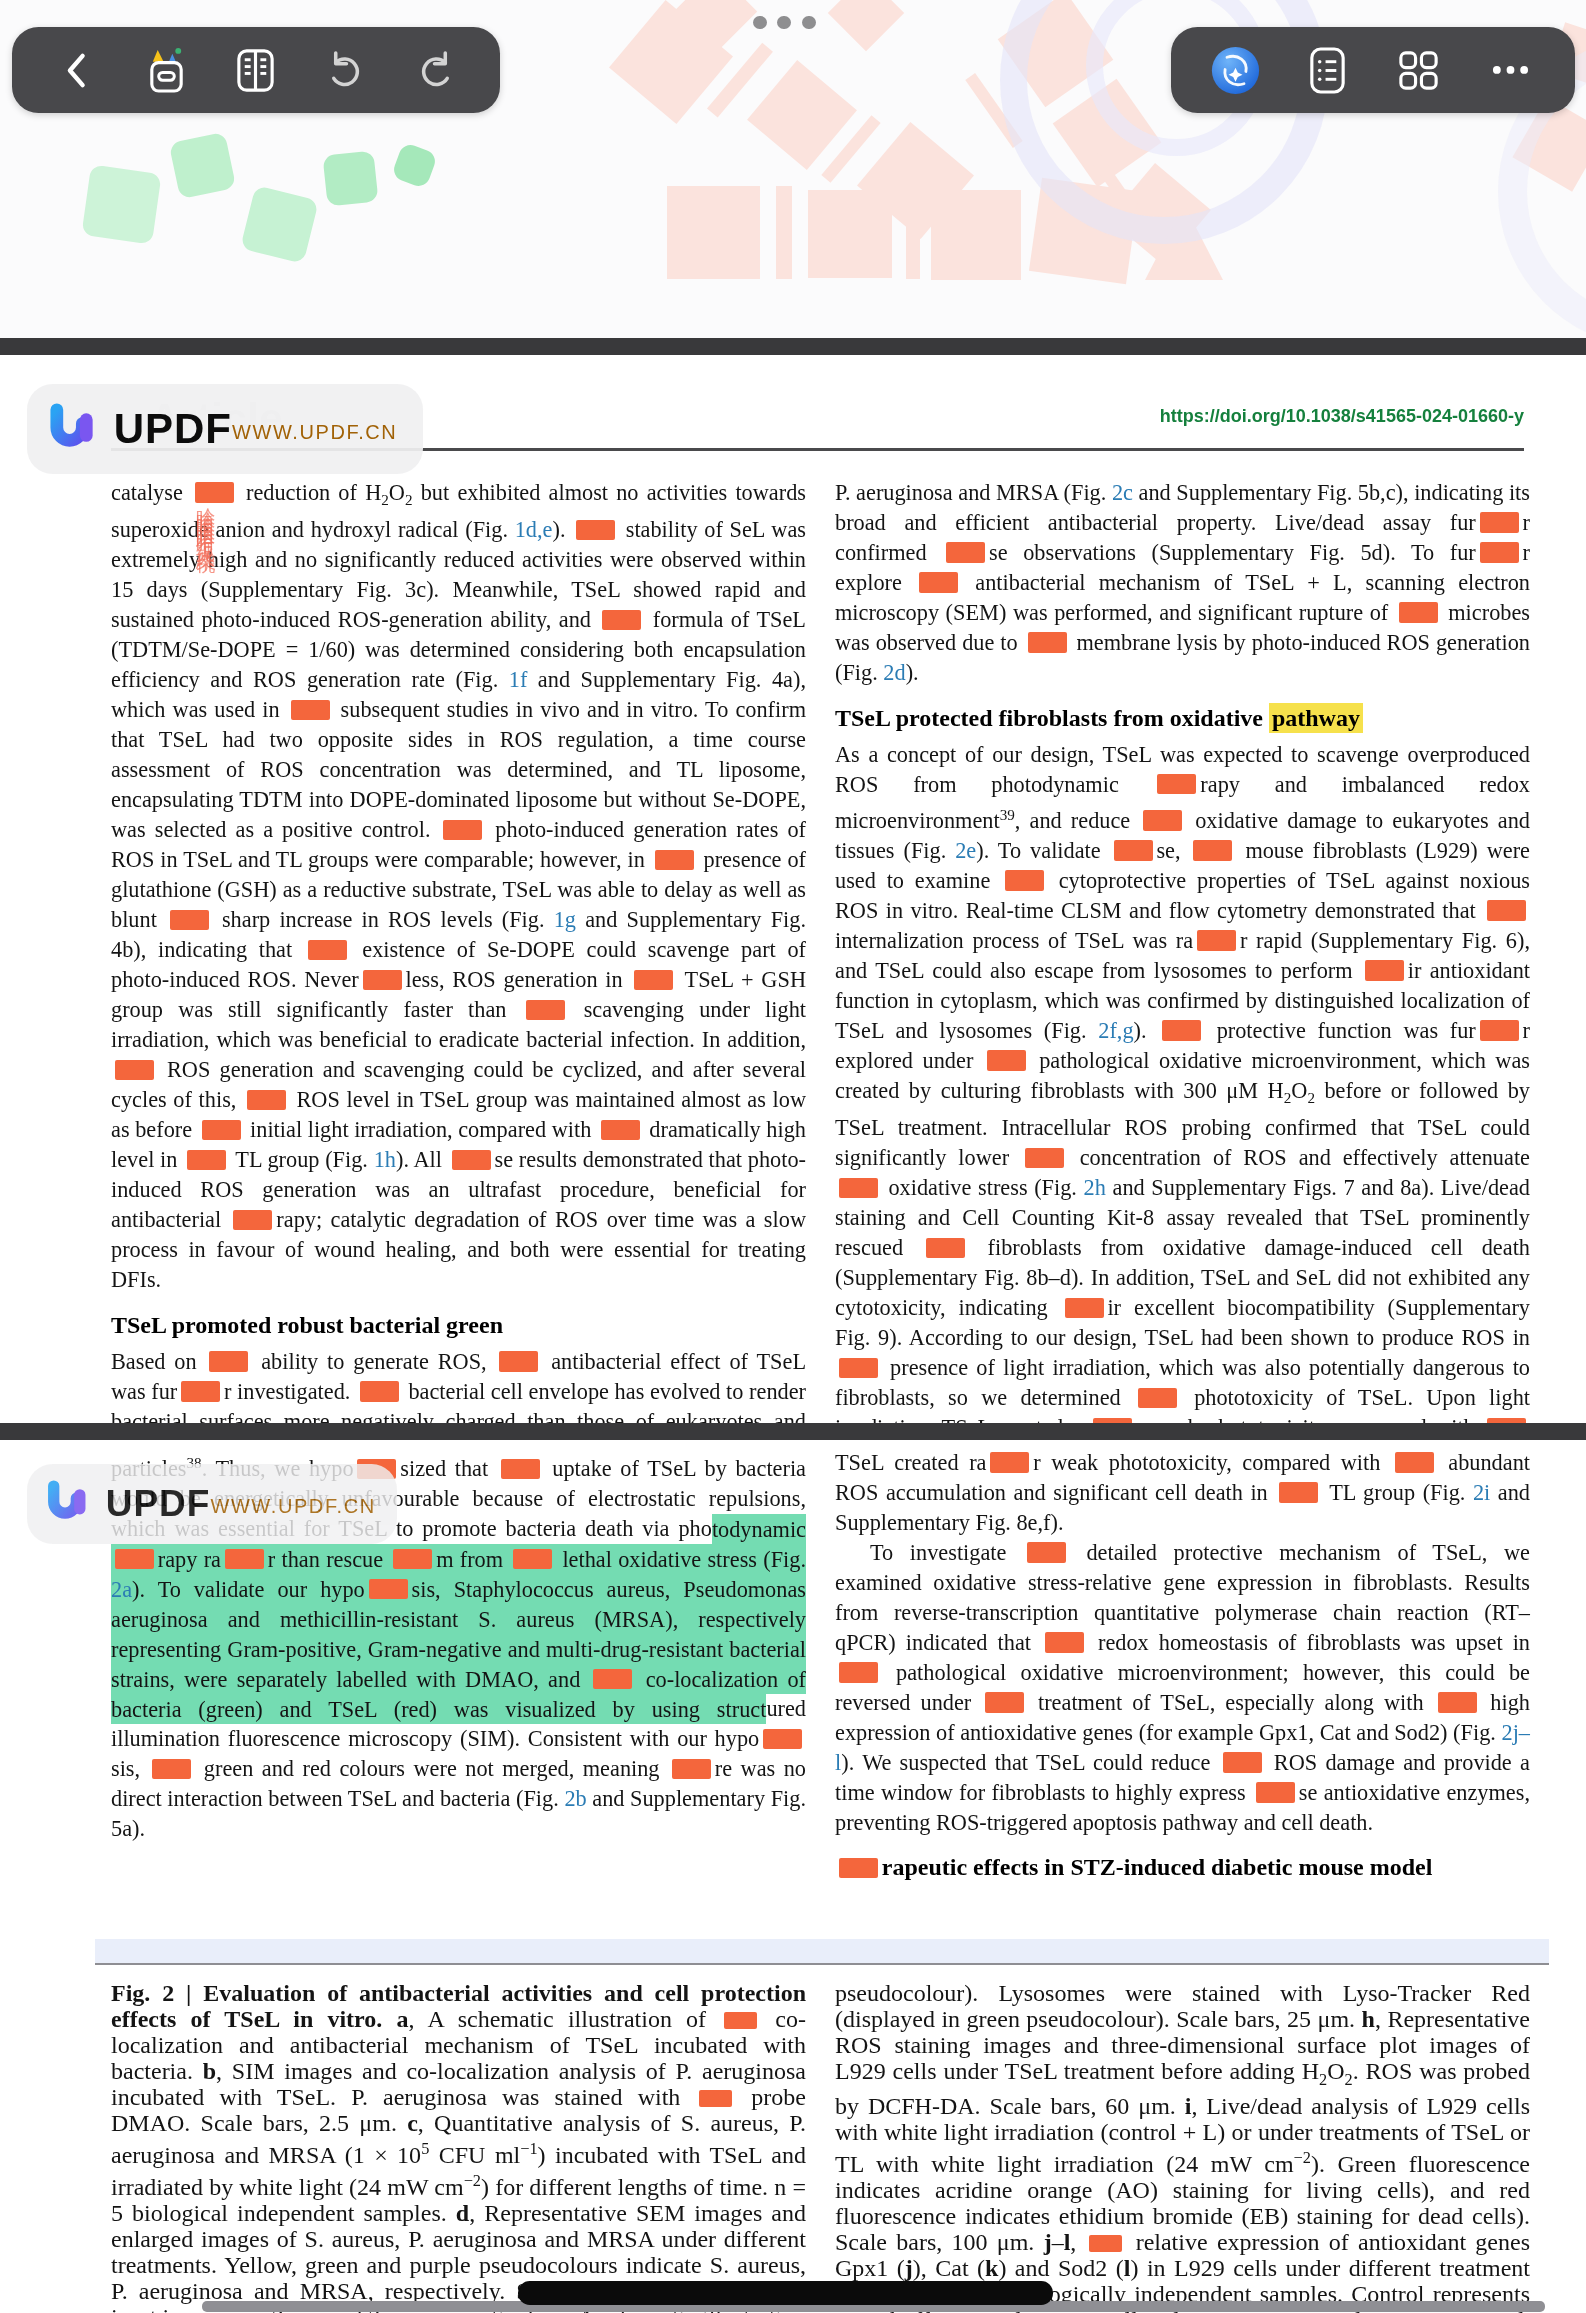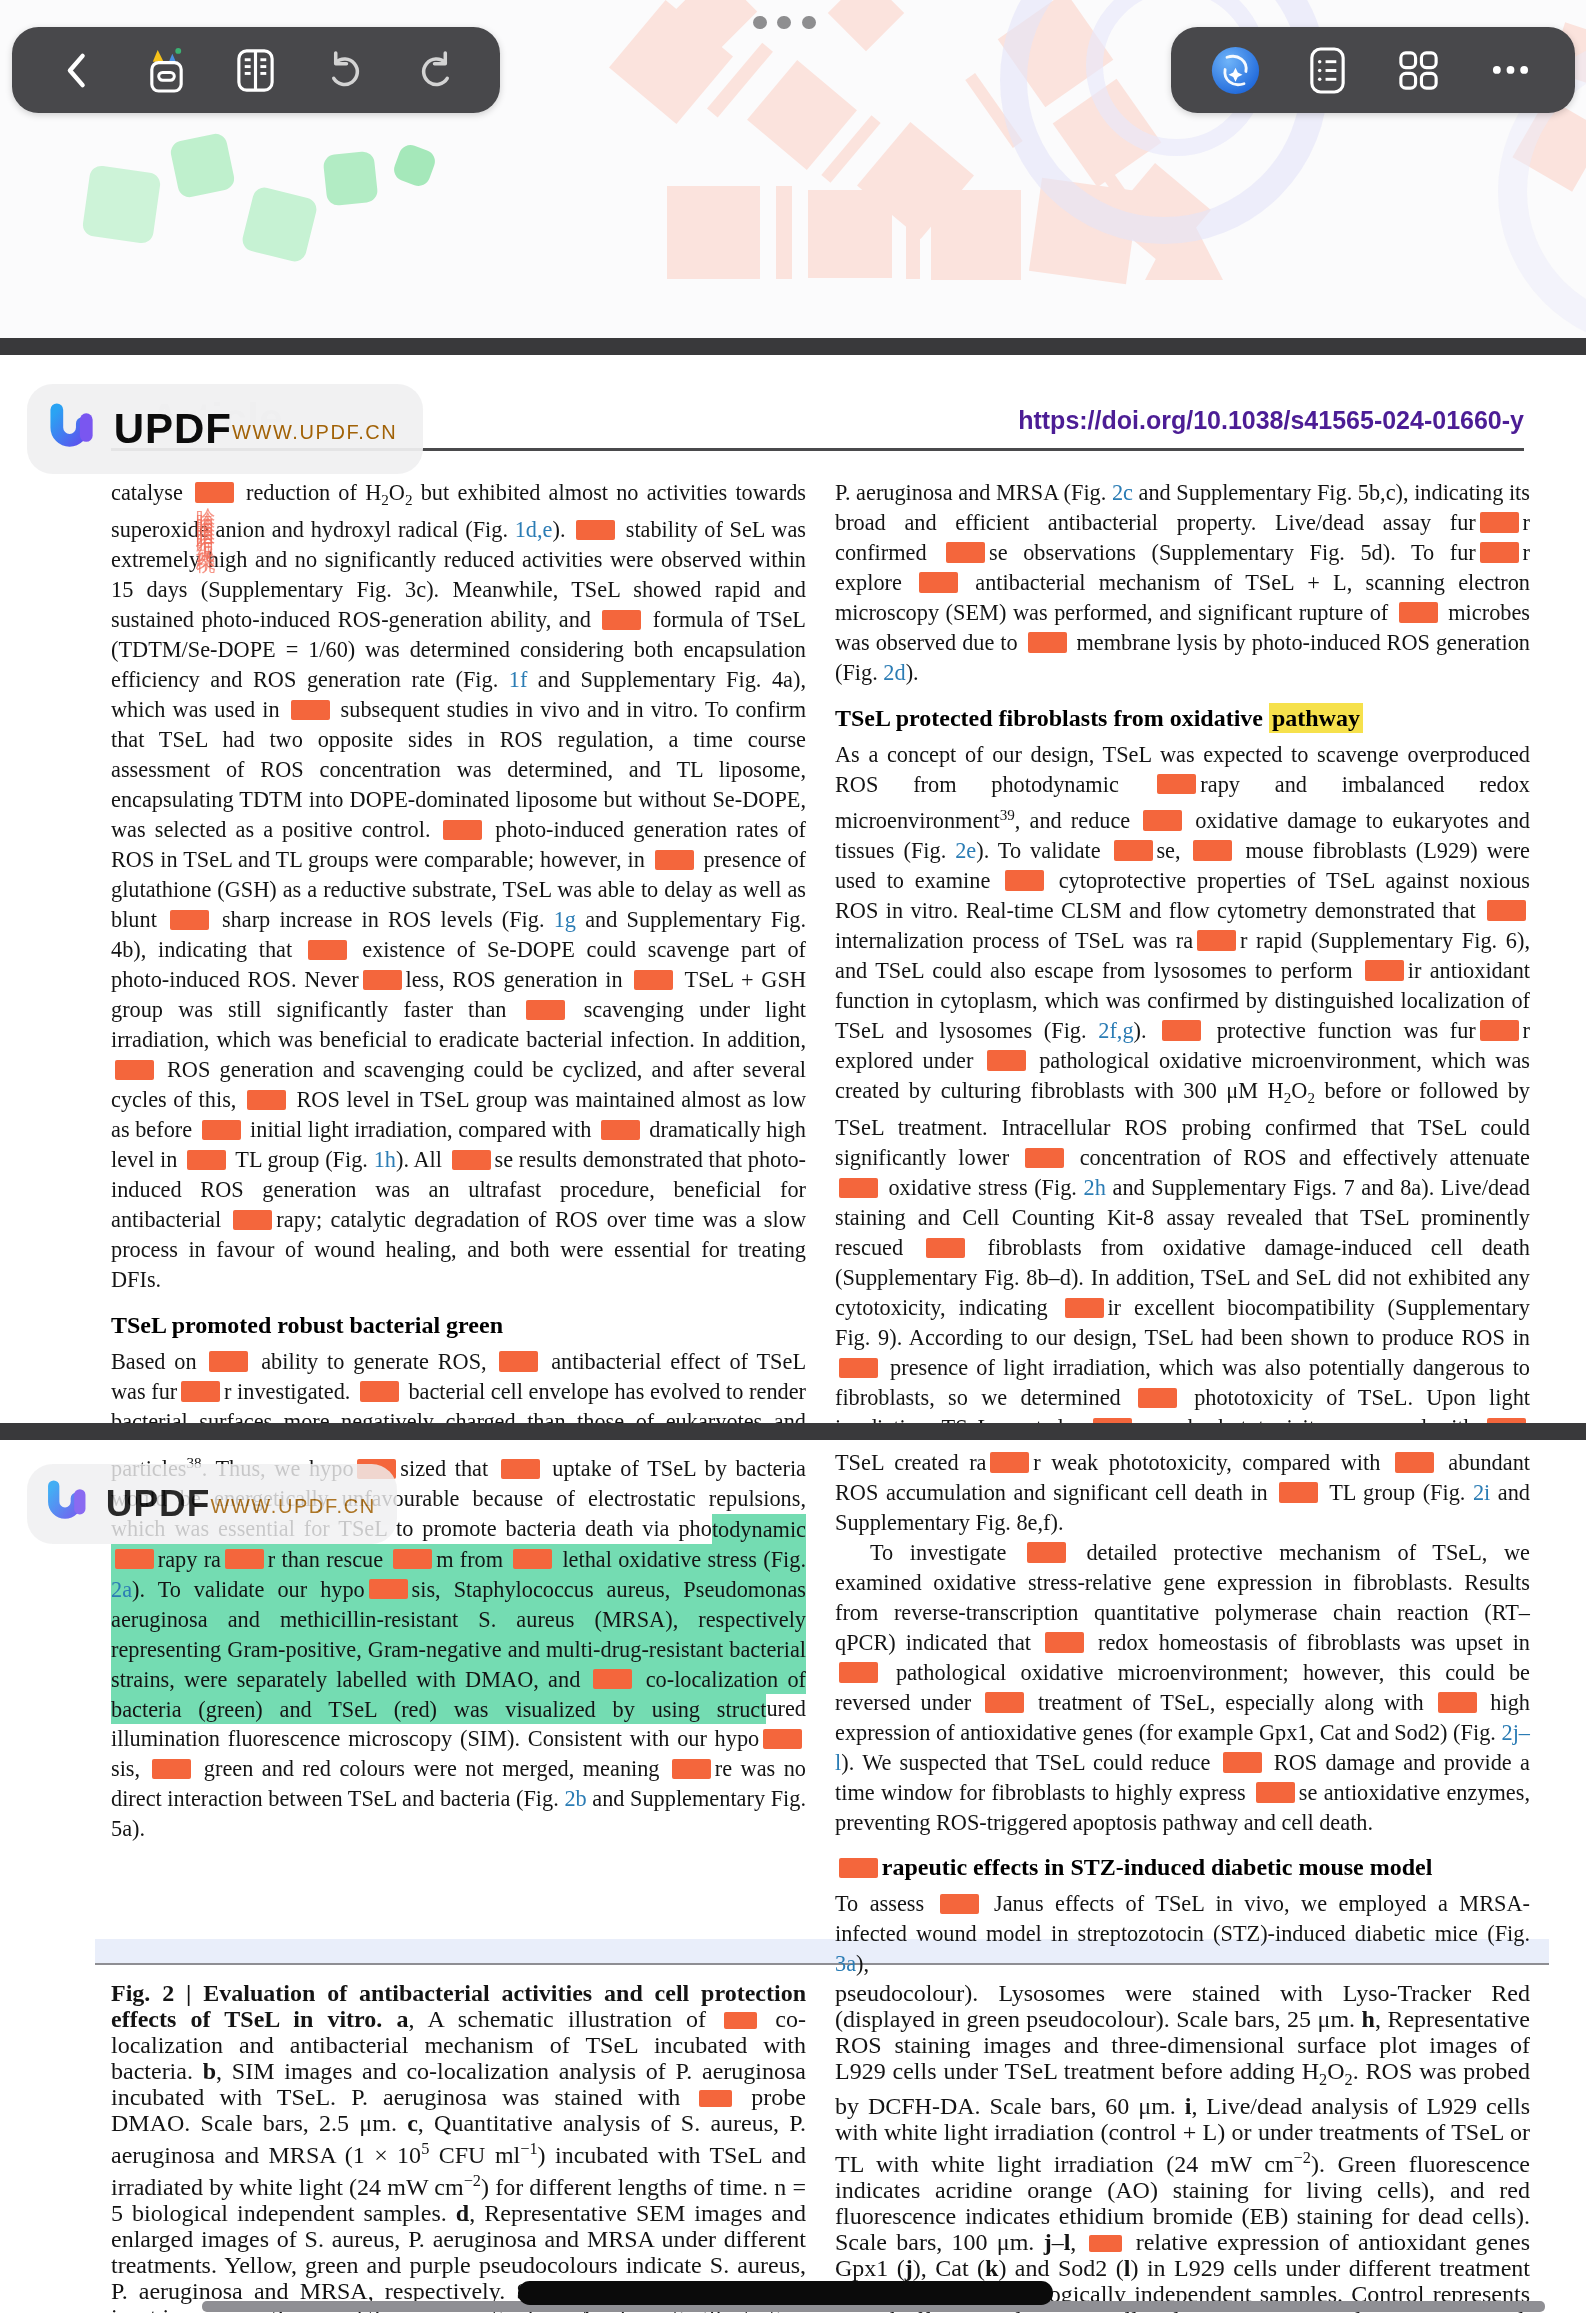--- a/index.html
+++ b/index.html
@@ -40,21 +40,21 @@
   .cap .redact{width:33px;height:16.7px;vertical-align:-2px;}
   .tk-l{color:#2b7cb4;}
   .tk-i{}
   .tk-b{font-weight:bold;}
   .tk-y{background:#f6e14c;padding:2px 2.9px;}
   .tk-g{background:#74dcb2;padding:2.5px 0;box-decoration-break:clone;-webkit-box-decoration-break:clone;}
   .tk-sub{vertical-align:sub;font-size:68%;}
   .tk-sup{vertical-align:super;font-size:68%;}
   
   .doi{position:absolute;right:63px;top:51px;font-family:"Liberation Sans",sans-serif;
-       font-weight:700;font-size:25px;color:#4c1d95;z-index:20;cursor:pointer;}
+       font-weight:700;font-size:18px;color:#15803d;z-index:20;cursor:pointer;}
   .rule{position:absolute;left:111px;top:93px;width:1413px;height:2.5px;background:#4a4a4c;z-index:12;}
   .ghost{position:absolute;left:149px;top:39px;font-size:43px;color:#e2e2e2;z-index:22;
          font-family:"Liberation Sans",sans-serif;font-weight:bold;}
   
   .wm{position:absolute;display:flex;align-items:center;gap:13.7px;background:rgba(240,240,241,0.93);
       border-radius:25.5px;padding:17.6px 25.5px 17.6px 19.6px;z-index:30;}
   .wm .txt{display:flex;flex-direction:row;align-items:center;}
   .wm .brand{font-family:"Liberation Sans",sans-serif;font-weight:800;font-size:42px;color:#0c0c0c;
              letter-spacing:1px;line-height:1;}
   .wm .url{font-family:"Liberation Sans",sans-serif;font-size:20px;color:#a16207;letter-spacing:1.6px;margin-top:5.9px;}
@@ -240,21 +240,20 @@
 
 <div class="page" id="page2">
   <div class="cols" style="top:7.8px;">
     <div class="col">
         <p class="para">particles<span class="tk-sup">38</span>. Thus, we hypo<span class="redact"></span>sized that <span class="redact"></span> uptake of TSeL by bacteria would be energetically unfavourable because of electrostatic repulsions, which was essential for TSeL to promote bacteria death via pho<span class="tk-g">todynamic <span class="redact"></span>rapy ra<span class="redact"></span>r than rescue <span class="redact"></span>m from <span class="redact"></span> lethal oxidative stress (Fig. <span class="tk-l">2a</span>). To validate our hypo<span class="redact"></span>sis, <span class="tk-i">Staphylococcus aureus</span>, <span class="tk-i">Pseudomonas aeruginosa</span> and methicillin-resistant <span class="tk-i">S. aureus</span> (MRSA), respectively representing Gram-positive, Gram-negative and multi-drug-resistant bacterial strains, were separately labelled with DMAO, and <span class="redact"></span> co-localization of bacteria (green) and TSeL (red) was visualized by using struct</span>ured illumination fluorescence microscopy (SIM). Consistent with our hypo<span class="redact"></span>sis, <span class="redact"></span> green and red colours were not merged, meaning <span class="redact"></span>re was no direct interaction between TSeL and bacteria (Fig. <span class="tk-l">2b</span> and Supplementary Fig. 5a).</p>
       </div>
     <div class="col">
         <p class="para">TSeL created ra<span class="redact"></span>r weak phototoxicity, compared with <span class="redact"></span> abundant ROS accumulation and significant cell death in <span class="redact"></span> TL group (Fig. <span class="tk-l">2i</span> and Supplementary Fig. 8e,f).</p>
         <p class="para indent">To investigate <span class="redact"></span> detailed protective mechanism of TSeL, we examined oxidative stress-relative gene expression in fibroblasts. Results from reverse-transcription quantitative polymerase chain reaction (RT–qPCR) indicated that <span class="redact"></span> redox homeostasis of fibroblasts was upset in <span class="redact"></span> pathological oxidative microenvironment; however, this could be reversed under <span class="redact"></span> treatment of TSeL, especially along with <span class="redact"></span> high expression of antioxidative genes (for example <span class="tk-i">Gpx1</span>, <span class="tk-i">Cat</span> and <span class="tk-i">Sod2</span>) (Fig. <span class="tk-l">2j–l</span>). We suspected that TSeL could reduce <span class="redact"></span> ROS damage and provide a time window for fibroblasts to highly express <span class="redact"></span>se antioxidative enzymes, preventing ROS-triggered apoptosis pathway and cell death.</p>
         <h3 class="subhead"><span class="redact"></span>rapeutic effects in STZ-induced diabetic mouse model</h3>
-        <p class="para">To assess <span class="redact"></span> Janus effects of TSeL in vivo, we employed a MRSA-infected wound model in streptozotocin (STZ)-induced diabetic mice (Fig. <span class="tk-l">3a</span>),</p>
       </div>
   </div>
   <div class="wm" id="wm2" style="left:27.4px;top:23.5px;padding:15.7px 21.6px 15.7px 17.6px;">
     <svg width="47" height="49" viewBox="0 0 54 56">
       <defs>
           <linearGradient id="ug2" x1="0" y1="0" x2="1" y2="1">
         <stop offset="0%" stop-color="#2aa3f3"></stop>
             <stop offset="100%" stop-color="#5b54ee"></stop>
           </linearGradient>
         </defs>

